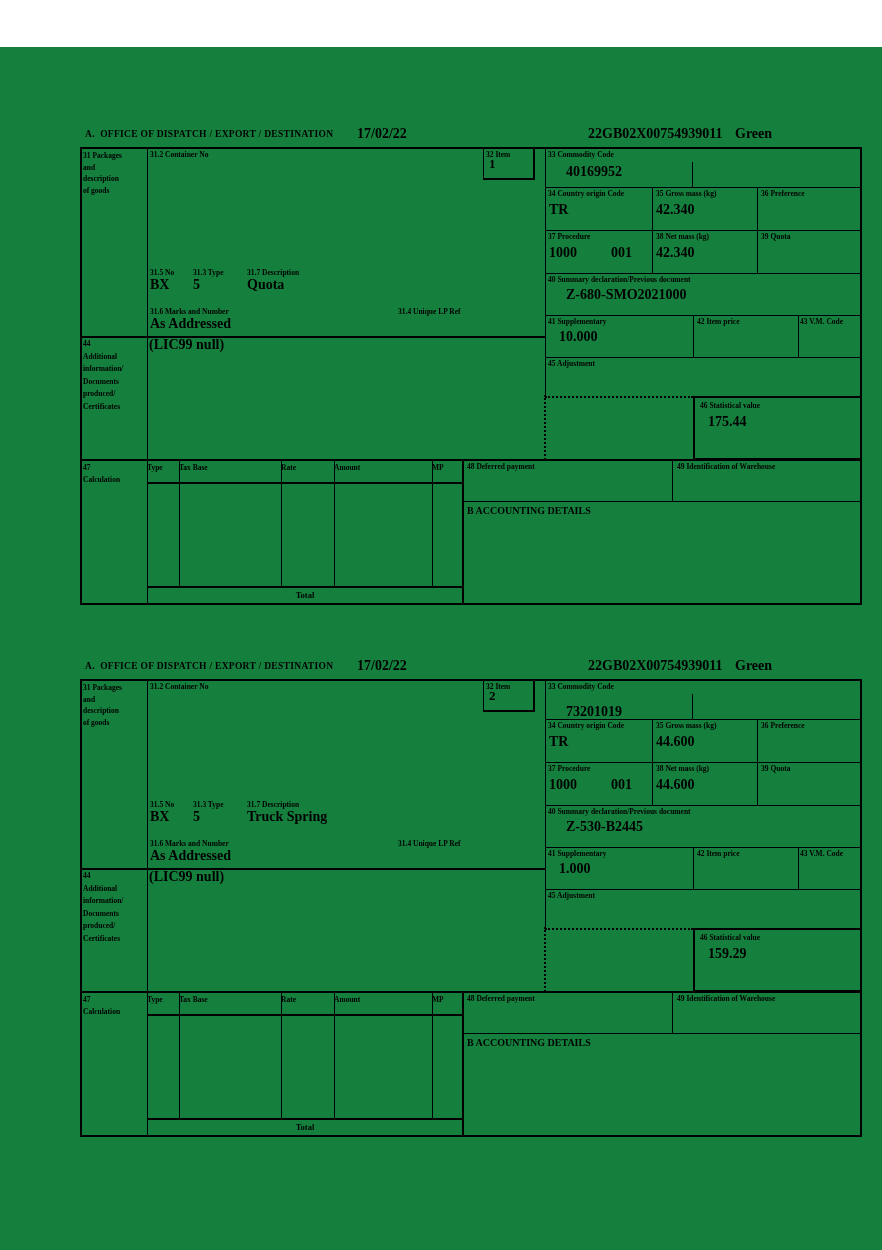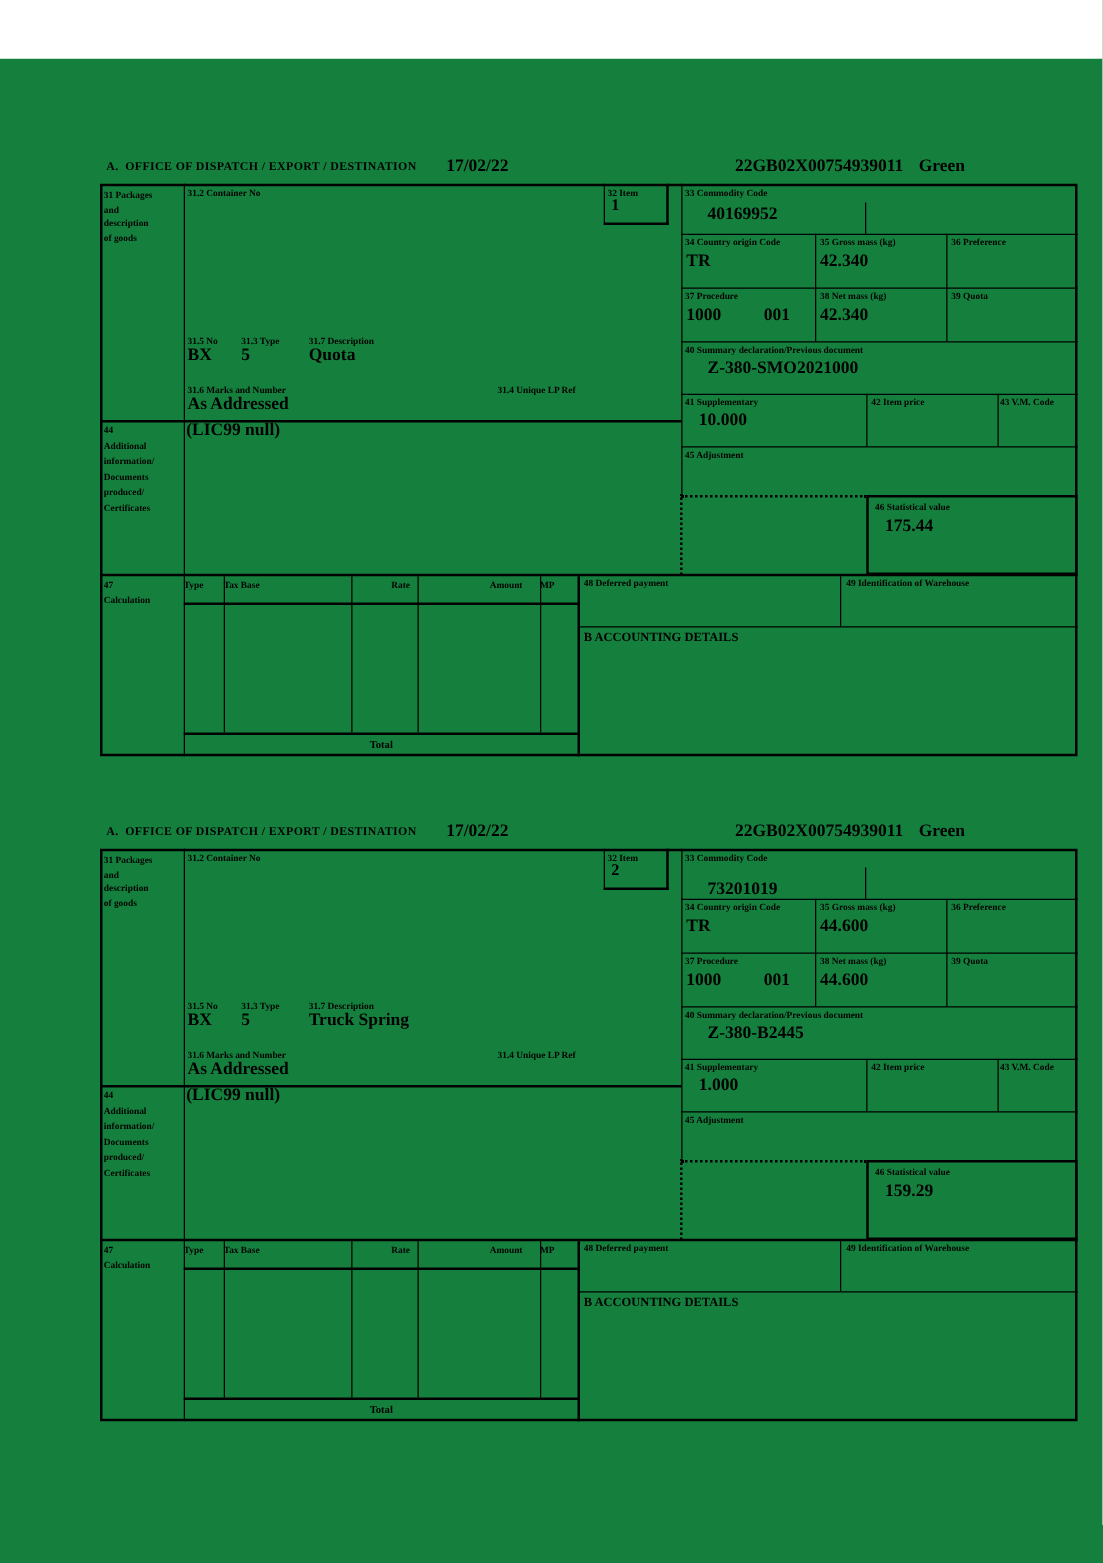--- a/index.html
+++ b/index.html
@@ -10,21 +10,21 @@
   .ln{position:absolute;background:#000;}
   .outerbox{position:absolute;border:2px solid #000;box-sizing:border-box;background:transparent;}
   
   .lbl{position:absolute;font-size:7.5px;font-weight:bold;line-height:10.5px;white-space:nowrap;}
   .lblml{position:absolute;font-size:7.5px;font-weight:bold;line-height:12.5px;white-space:pre-line;}
   .val{position:absolute;font-size:14px;font-weight:bold;white-space:nowrap;}
   .hdrA{position:absolute;font-size:9.5px;font-weight:bold;letter-spacing:.3px;white-space:pre;}
   .hdrV{position:absolute;font-size:14px;font-weight:bold;white-space:nowrap;}
   .thead{position:absolute;top:338px;height:16px;font-size:7.5px;font-weight:bold;box-sizing:border-box;}
   .tc{text-align:left;}
-  .tr{text-align:right;}
+  .tr{text-align:left;}
   .acct{position:absolute;font-size:10px;font-weight:bold;white-space:nowrap;}
   .totalrow{position:absolute;font-size:8.5px;font-weight:bold;text-align:center;}
 </style>
 </head>
 <body>
 
 <div class="page" id="form-page">
   <div class="section" style="top: 78px;">
 
     <div class="hdrA" style="left:85px;top:4px;">A.  OFFICE OF DISPATCH / EXPORT / DESTINATION</div>
@@ -104,21 +104,21 @@
     <div class="thead tc" style="left:432px;width:30px;">MP</div>
     <div class="totalrow" style="left:147px;top:465px;width:316px;">Total</div>
 
     <div class="val" style="left:489px;top:31px;font-size:13px;">1</div>
     <div class="val" style="left:566px;top:39px;">40169952</div>
     <div class="val" style="left:549px;top:77px;">TR</div>
     <div class="val" style="left:656px;top:77px;">42.340</div>
     <div class="val" style="left:549px;top:120px;">1000</div>
     <div class="val" style="left:611px;top:120px;">001</div>
     <div class="val" style="left:656px;top:120px;">42.340</div>
-    <div class="val" style="left:566px;top:162px;">Z-380-SMO2021000</div>
+    <div class="val" style="left:566px;top:162px;">Z-680-SMO2021000</div>
     <div class="val" style="left:559px;top:204px;">10.000</div>
     <div class="val" style="left:708px;top:289px;">175.44</div>
     <div class="val" style="left:150px;top:152px;">BX</div>
     <div class="val" style="left:193px;top:152px;">5</div>
     <div class="val" style="left:247px;top:152px;">Quota</div>
     <div class="val" style="left:150px;top:191px;">As Addressed</div>
     <div class="val" style="left:149px;top:212px;">(LIC99 null)</div>
 
   </div>
 
@@ -201,21 +201,21 @@
     <div class="thead tc" style="left:432px;width:30px;">MP</div>
     <div class="totalrow" style="left:147px;top:465px;width:316px;">Total</div>
 
     <div class="val" style="left:489px;top:31px;font-size:13px;">2</div>
     <div class="val" style="left:566px;top:47px;">73201019</div>
     <div class="val" style="left:549px;top:77px;">TR</div>
     <div class="val" style="left:656px;top:77px;">44.600</div>
     <div class="val" style="left:549px;top:120px;">1000</div>
     <div class="val" style="left:611px;top:120px;">001</div>
     <div class="val" style="left:656px;top:120px;">44.600</div>
-    <div class="val" style="left:566px;top:162px;">Z-380-B2445</div>
+    <div class="val" style="left:566px;top:162px;">Z-530-B2445</div>
     <div class="val" style="left:559px;top:204px;">1.000</div>
     <div class="val" style="left:708px;top:289px;">159.29</div>
     <div class="val" style="left:150px;top:152px;">BX</div>
     <div class="val" style="left:193px;top:152px;">5</div>
     <div class="val" style="left:247px;top:152px;">Truck Spring</div>
     <div class="val" style="left:150px;top:191px;">As Addressed</div>
     <div class="val" style="left:149px;top:212px;">(LIC99 null)</div>
 
   </div>
 </div>

